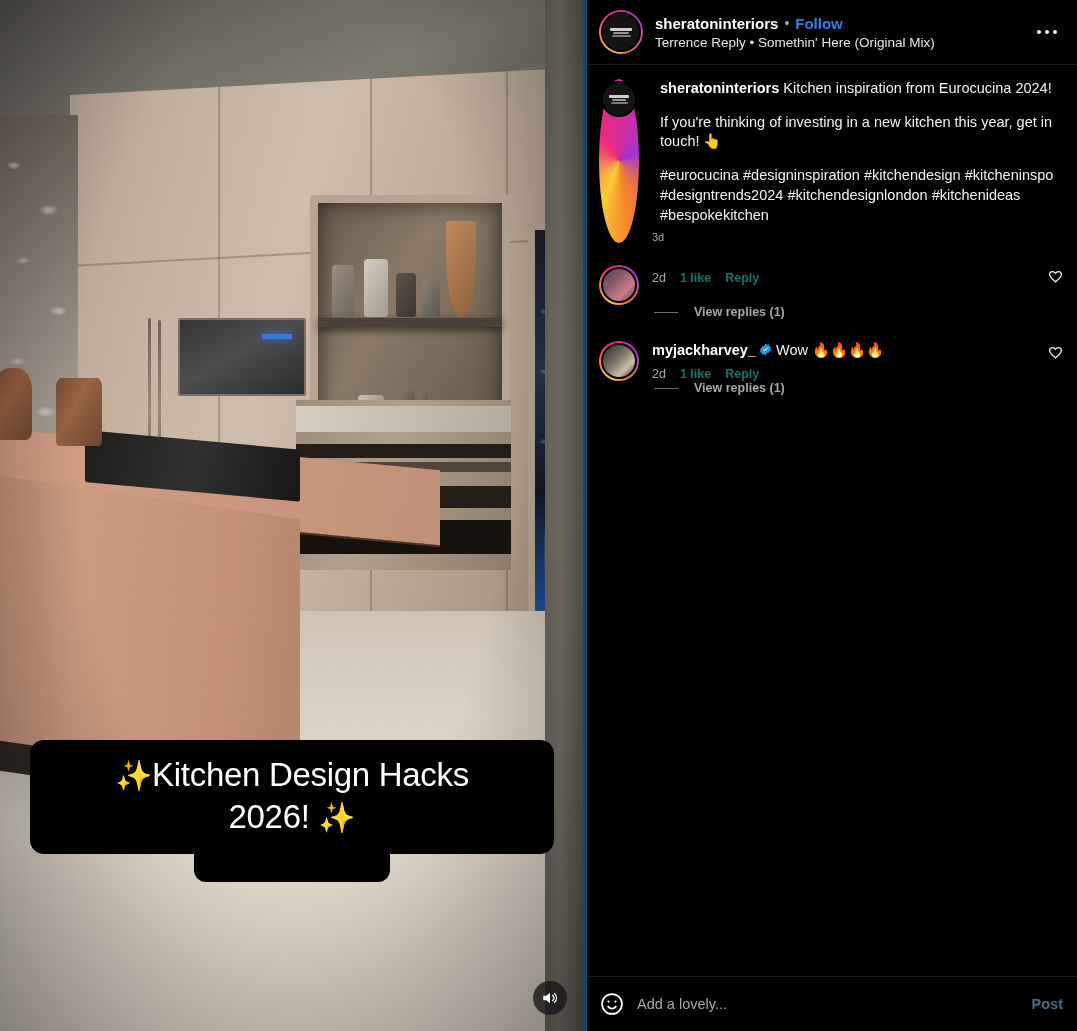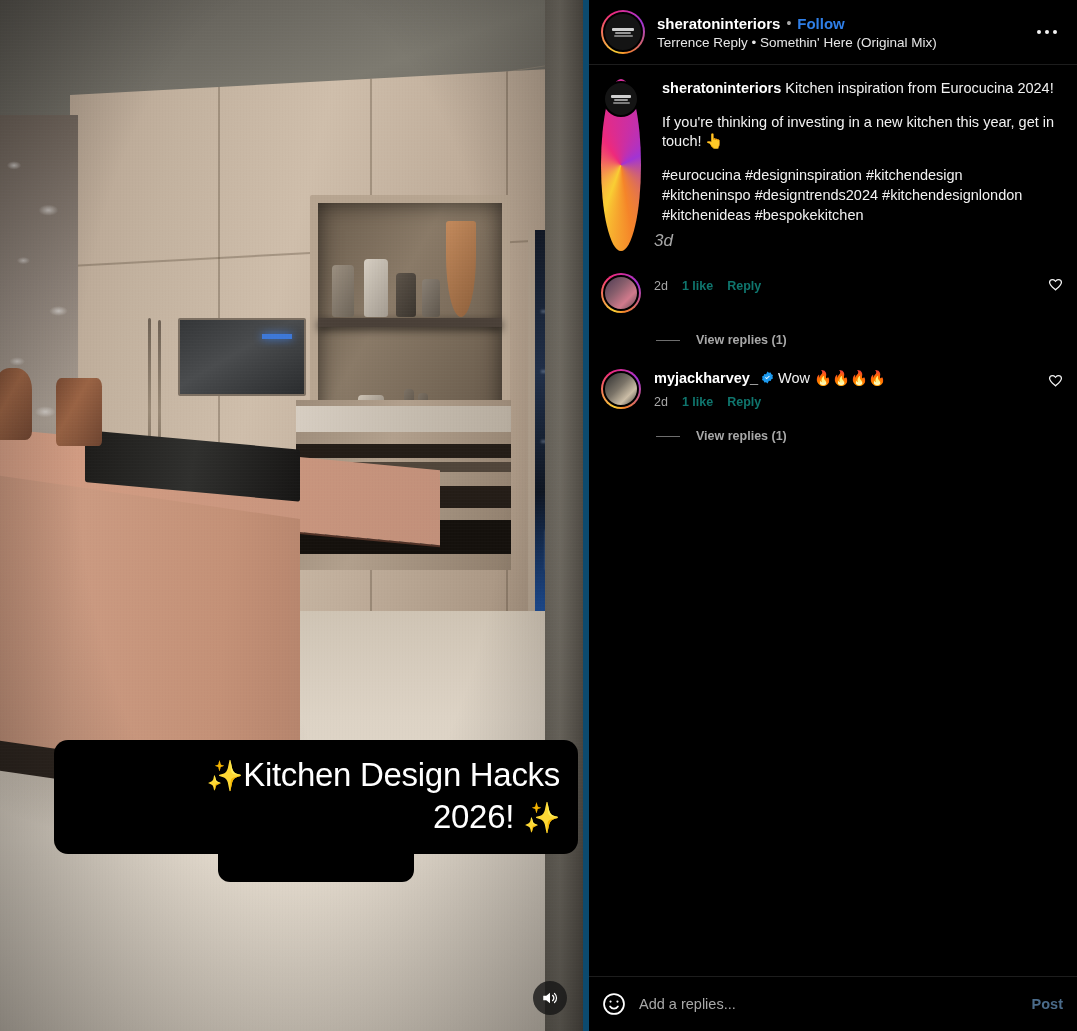--- a/index.html
+++ b/index.html
@@ -123,40 +123,40 @@
   .wallR{
     position:absolute; right:0; top:0; width:38px; height:1031px;
     background: linear-gradient(to right,#6b665d,#7a756b 40%,#5d5850);
   }
   .vig{ position:absolute; inset:0; background: radial-gradient(ellipse at 50% 42%, transparent 52%, rgba(0,0,0,.38) 100%); }
   .grain{ position:absolute; inset:0; opacity:.1;
     background-image: repeating-linear-gradient(0deg, rgba(255,255,255,.12) 0 1px, transparent 1px 3px),
                       repeating-linear-gradient(90deg, rgba(0,0,0,.1) 0 1px, transparent 1px 3px); }
 
   
-  .cap-wrap{ position:absolute; left:30px; top:740px; width:524px; z-index:6; text-align:right;margin-left:24px; }
+  .cap-wrap{ position:absolute; left:30px; top:740px; width:524px; z-index:6; text-align:center; }
   .cap-box{
     background:#000; border-radius:14px; padding:14px 18px 16px;
     color:#fff; font-size:33px; line-height:1.28; font-weight:400;
     letter-spacing:-.3px;
   }
   .cap-tail{
     width:196px; height:28px; background:#000; margin:0 auto;
     border-bottom-left-radius:12px; border-bottom-right-radius:12px;
   }
   .spark{ color:#ffc83d; font-size:30px; }
 
   .sound-btn{
     position:absolute; right:16px; bottom:16px; width:34px; height:34px;
     border-radius:50%; background:rgba(20,20,20,.78);
     display:flex; align-items:center; justify-content:center; z-index:7;
   }
 
   
-  .panel{ width:494px; height:1031px; background:#000; display:flex; flex-direction:column; border-left:6px solid #0c4a6e; }
+  .panel{ width:494px; height:1031px; background:#000; display:flex; flex-direction:column; border-left:4px solid #0c4a6e; }
 
   .p-header{
     display:flex; align-items:center; gap:12px;
     padding:10px 14px 10px 12px; border-bottom:1px solid #1d1d1d; flex:0 0 auto;
   }
   .ring{
     border-radius:50%; padding:2px; flex:0 0 auto;
     background: conic-gradient(from 200deg,#f9ce34,#ee2a7b 35%,#a134d4 62%,#f58529 92%,#f9ce34);
     display:flex;
   }
@@ -173,33 +173,33 @@
   .dots i{ width:4px; height:4px; border-radius:50%; background:#f2f2f2; display:block; }
 
   .p-scroll{ flex:1 1 auto; overflow:hidden; padding:14px 14px 0 12px; }
 
   .cap-item{ display:flex; gap:13px; }
   .cap-body{ flex:1 1 auto; min-width:0; }
   .cap-text{ color:#f2f2f2; font-size:14.5px; line-height:1.36; }
   .cap-text b{ font-weight:700; color:#fff; }
   .cap-text p{ margin:0 8px 14px; }
   .cap-text p:last-of-type{ margin-bottom:6px; }
-  .meta-time{ color:#a8a8a8; font-size:17px; margin-top:2px;font-style:italic; }
+  .meta-time{ color:#a8a8a8; font-size:11px; margin-top:2px; }
 
   .cmt{ display:flex; gap:13px; margin-top:22px; align-items:flex-start; }
   .cmt-body{ flex:1 1 auto; min-width:0; }
   .cmt-text{ color:#f2f2f2; font-size:14.5px; line-height:1.36; }
   .cmt-user{ font-weight:700; color:#fff; }
   .badge{
     display:inline-block; width:13px; height:13px; vertical-align:-1px; margin:0 4px 0 3px;
   }
   .cmt-meta{ display:flex; gap:14px; margin-top:6px; color:#a8a8a8; font-size:12.5px; }
   .cmt-meta .act{ font-weight:700; color:#0f766e; cursor:pointer; }
   .cmt-like{ flex:0 0 auto; padding-top:4px; cursor:pointer; }
-  .replies{ display:flex; align-items:center; gap:16px; margin:20px 0 0 55px; cursor:pointer; }
+  .replies{ display:flex; align-items:center; gap:16px; margin:0 0 0 55px; cursor:pointer; }
   .replies .line{ width:24px; height:1px; background:#6e6e6e; }
   .replies span{ color:#a8a8a8; font-size:12.5px; font-weight:700; }
 
   .p-actions{ border-top:1px solid #1d1d1d; padding:12px 14px 10px; flex:0 0 auto; }
   .act-row{ display:flex; align-items:center; gap:16px; }
   .act-row .spacer{ flex:1 1 auto; }
   .ic{ cursor:pointer; display:flex; }
   .likes{ color:#fff; font-size:14.5px; font-weight:700; margin-top:14px; }
   .ago{ color:#a8a8a8; font-size:12.5px; margin-top:4px; }
 
@@ -395,18 +395,18 @@
 
     <div class="p-compose">
       <span class="ic">
         <svg width="26" height="26" viewBox="0 0 24 24" fill="none" stroke="#fff" stroke-width="1.6">
           <circle cx="12" cy="12" r="9.2"></circle>
           <circle cx="8.8" cy="9.8" r="1" fill="#fff" stroke="none"></circle>
           <circle cx="15.2" cy="9.8" r="1" fill="#fff" stroke="none"></circle>
           <path d="M8.4 14.2c.9 1.3 2.1 2 3.6 2s2.7-.7 3.6-2" stroke-linecap="round"></path>
         </svg>
       </span>
-      <span class="ph">Add a replies...</span>
+      <span class="ph">Add a lovely...</span>
       <span class="post">Post</span>
     </div>
 
   </div>
 </div>
 
 </body></html>

